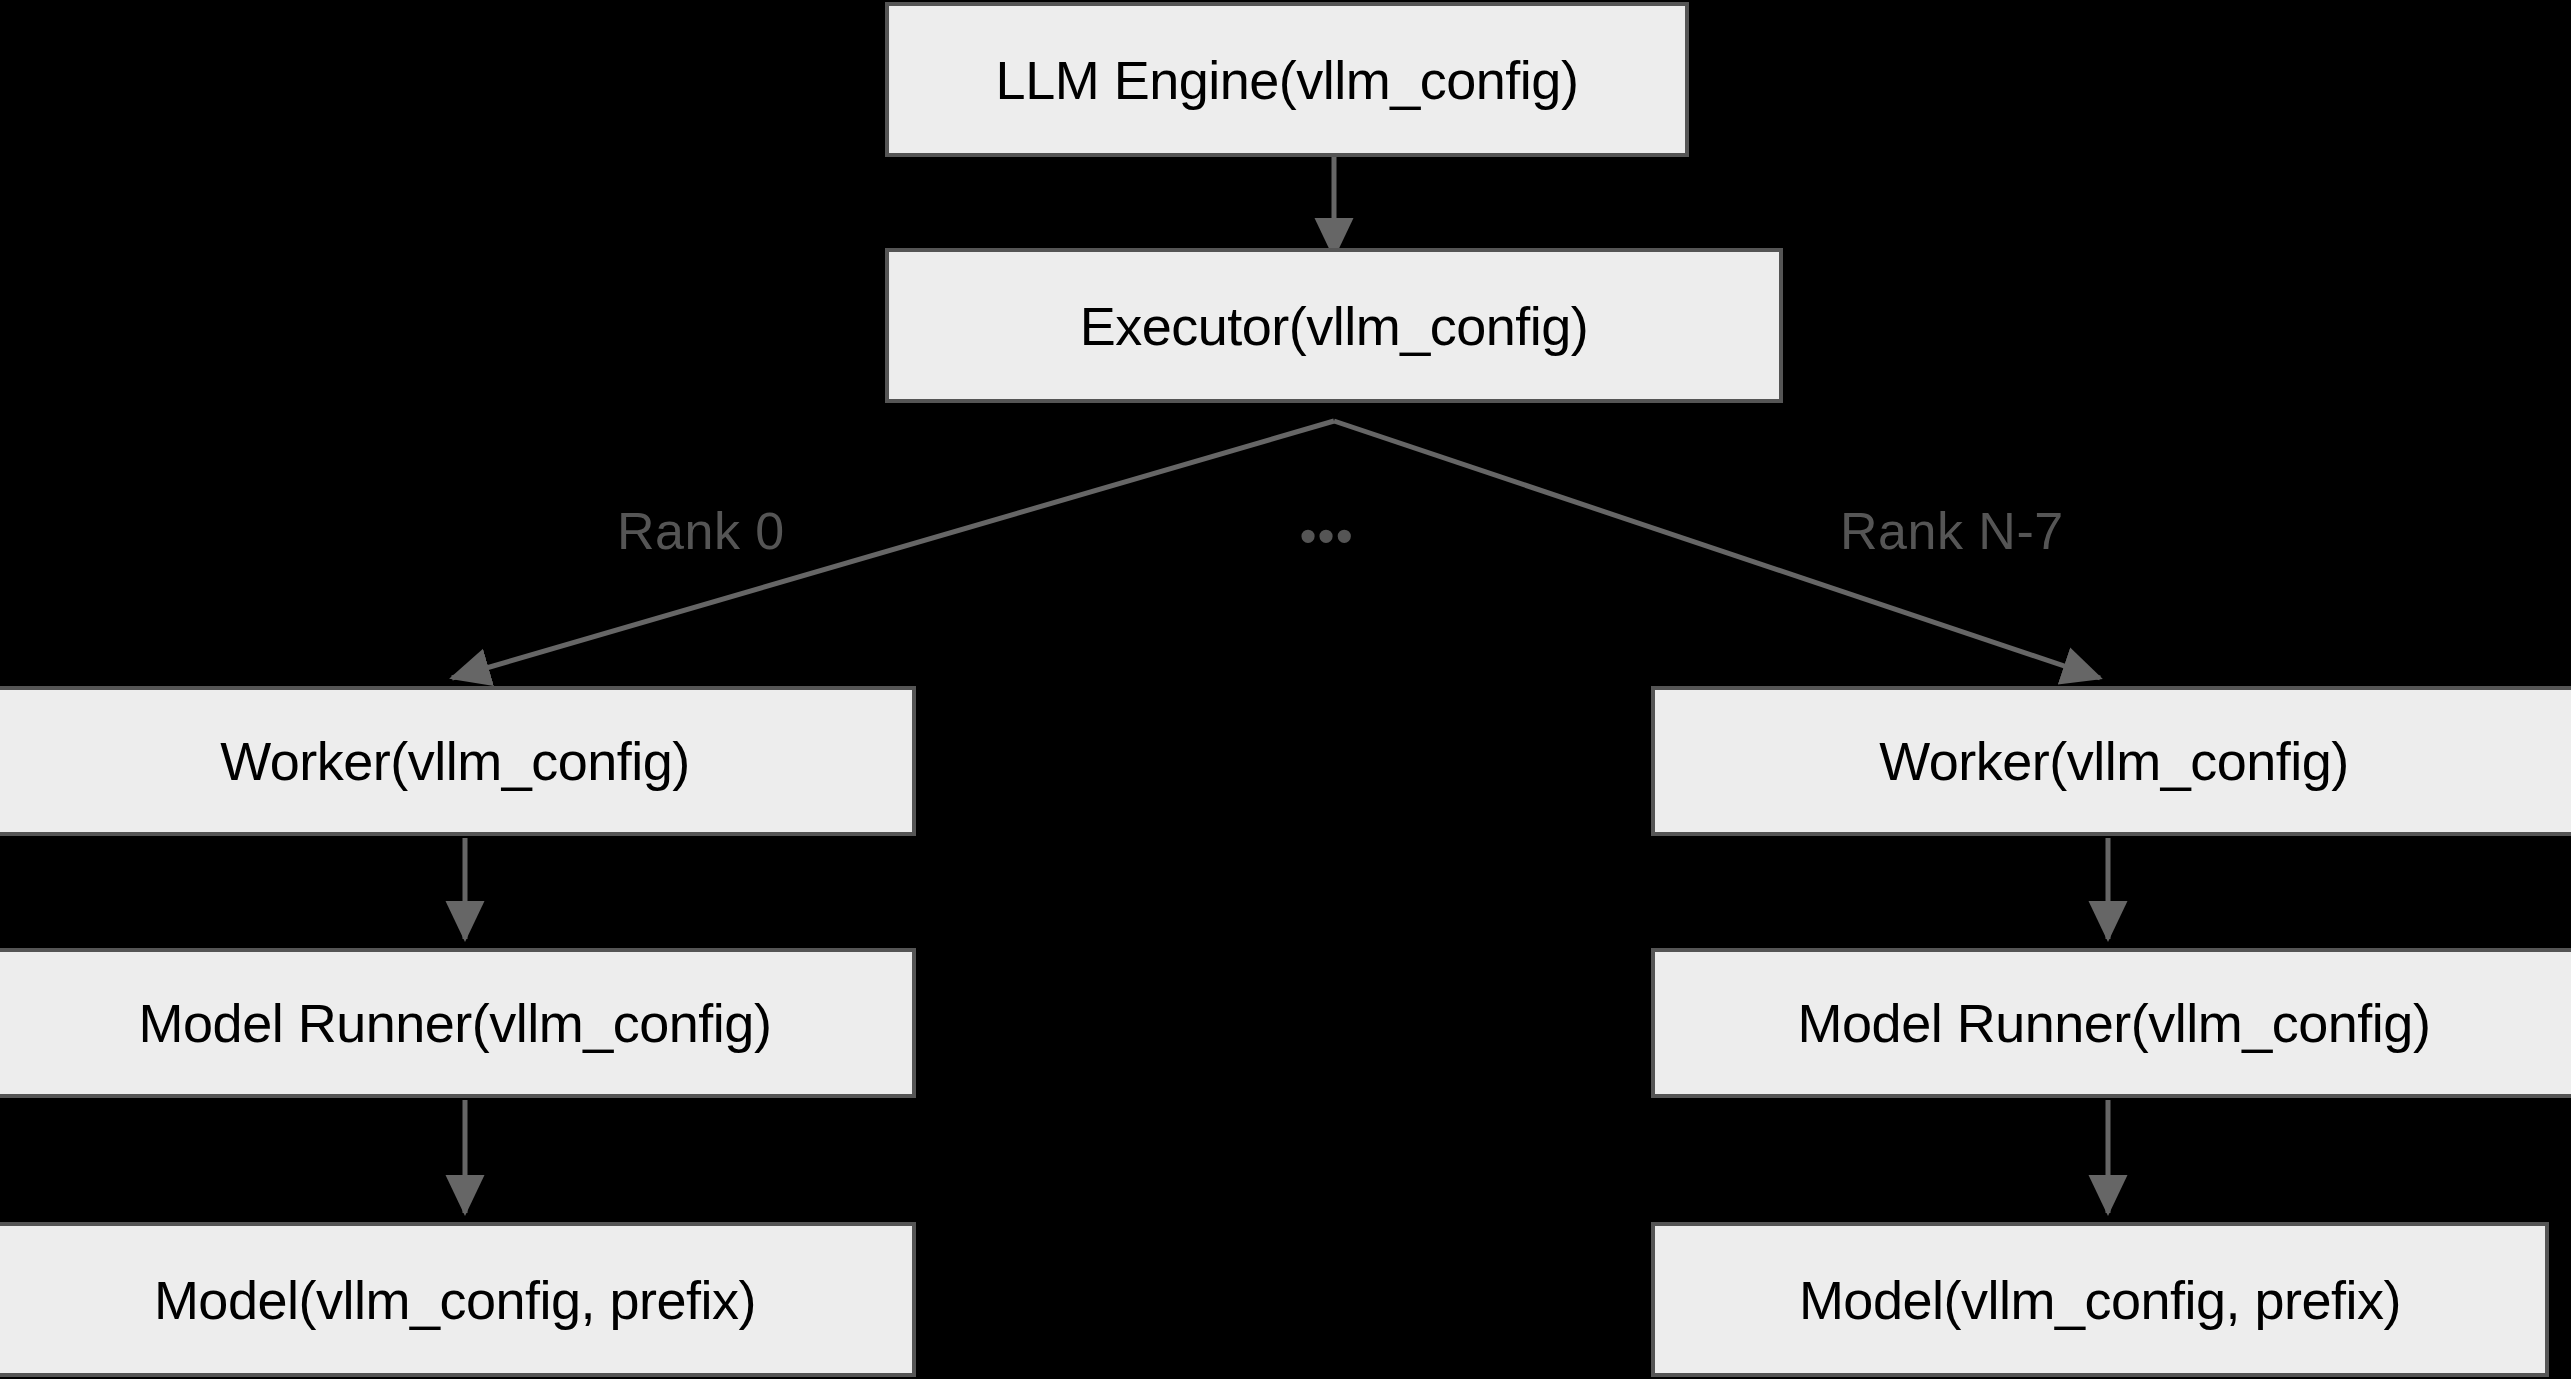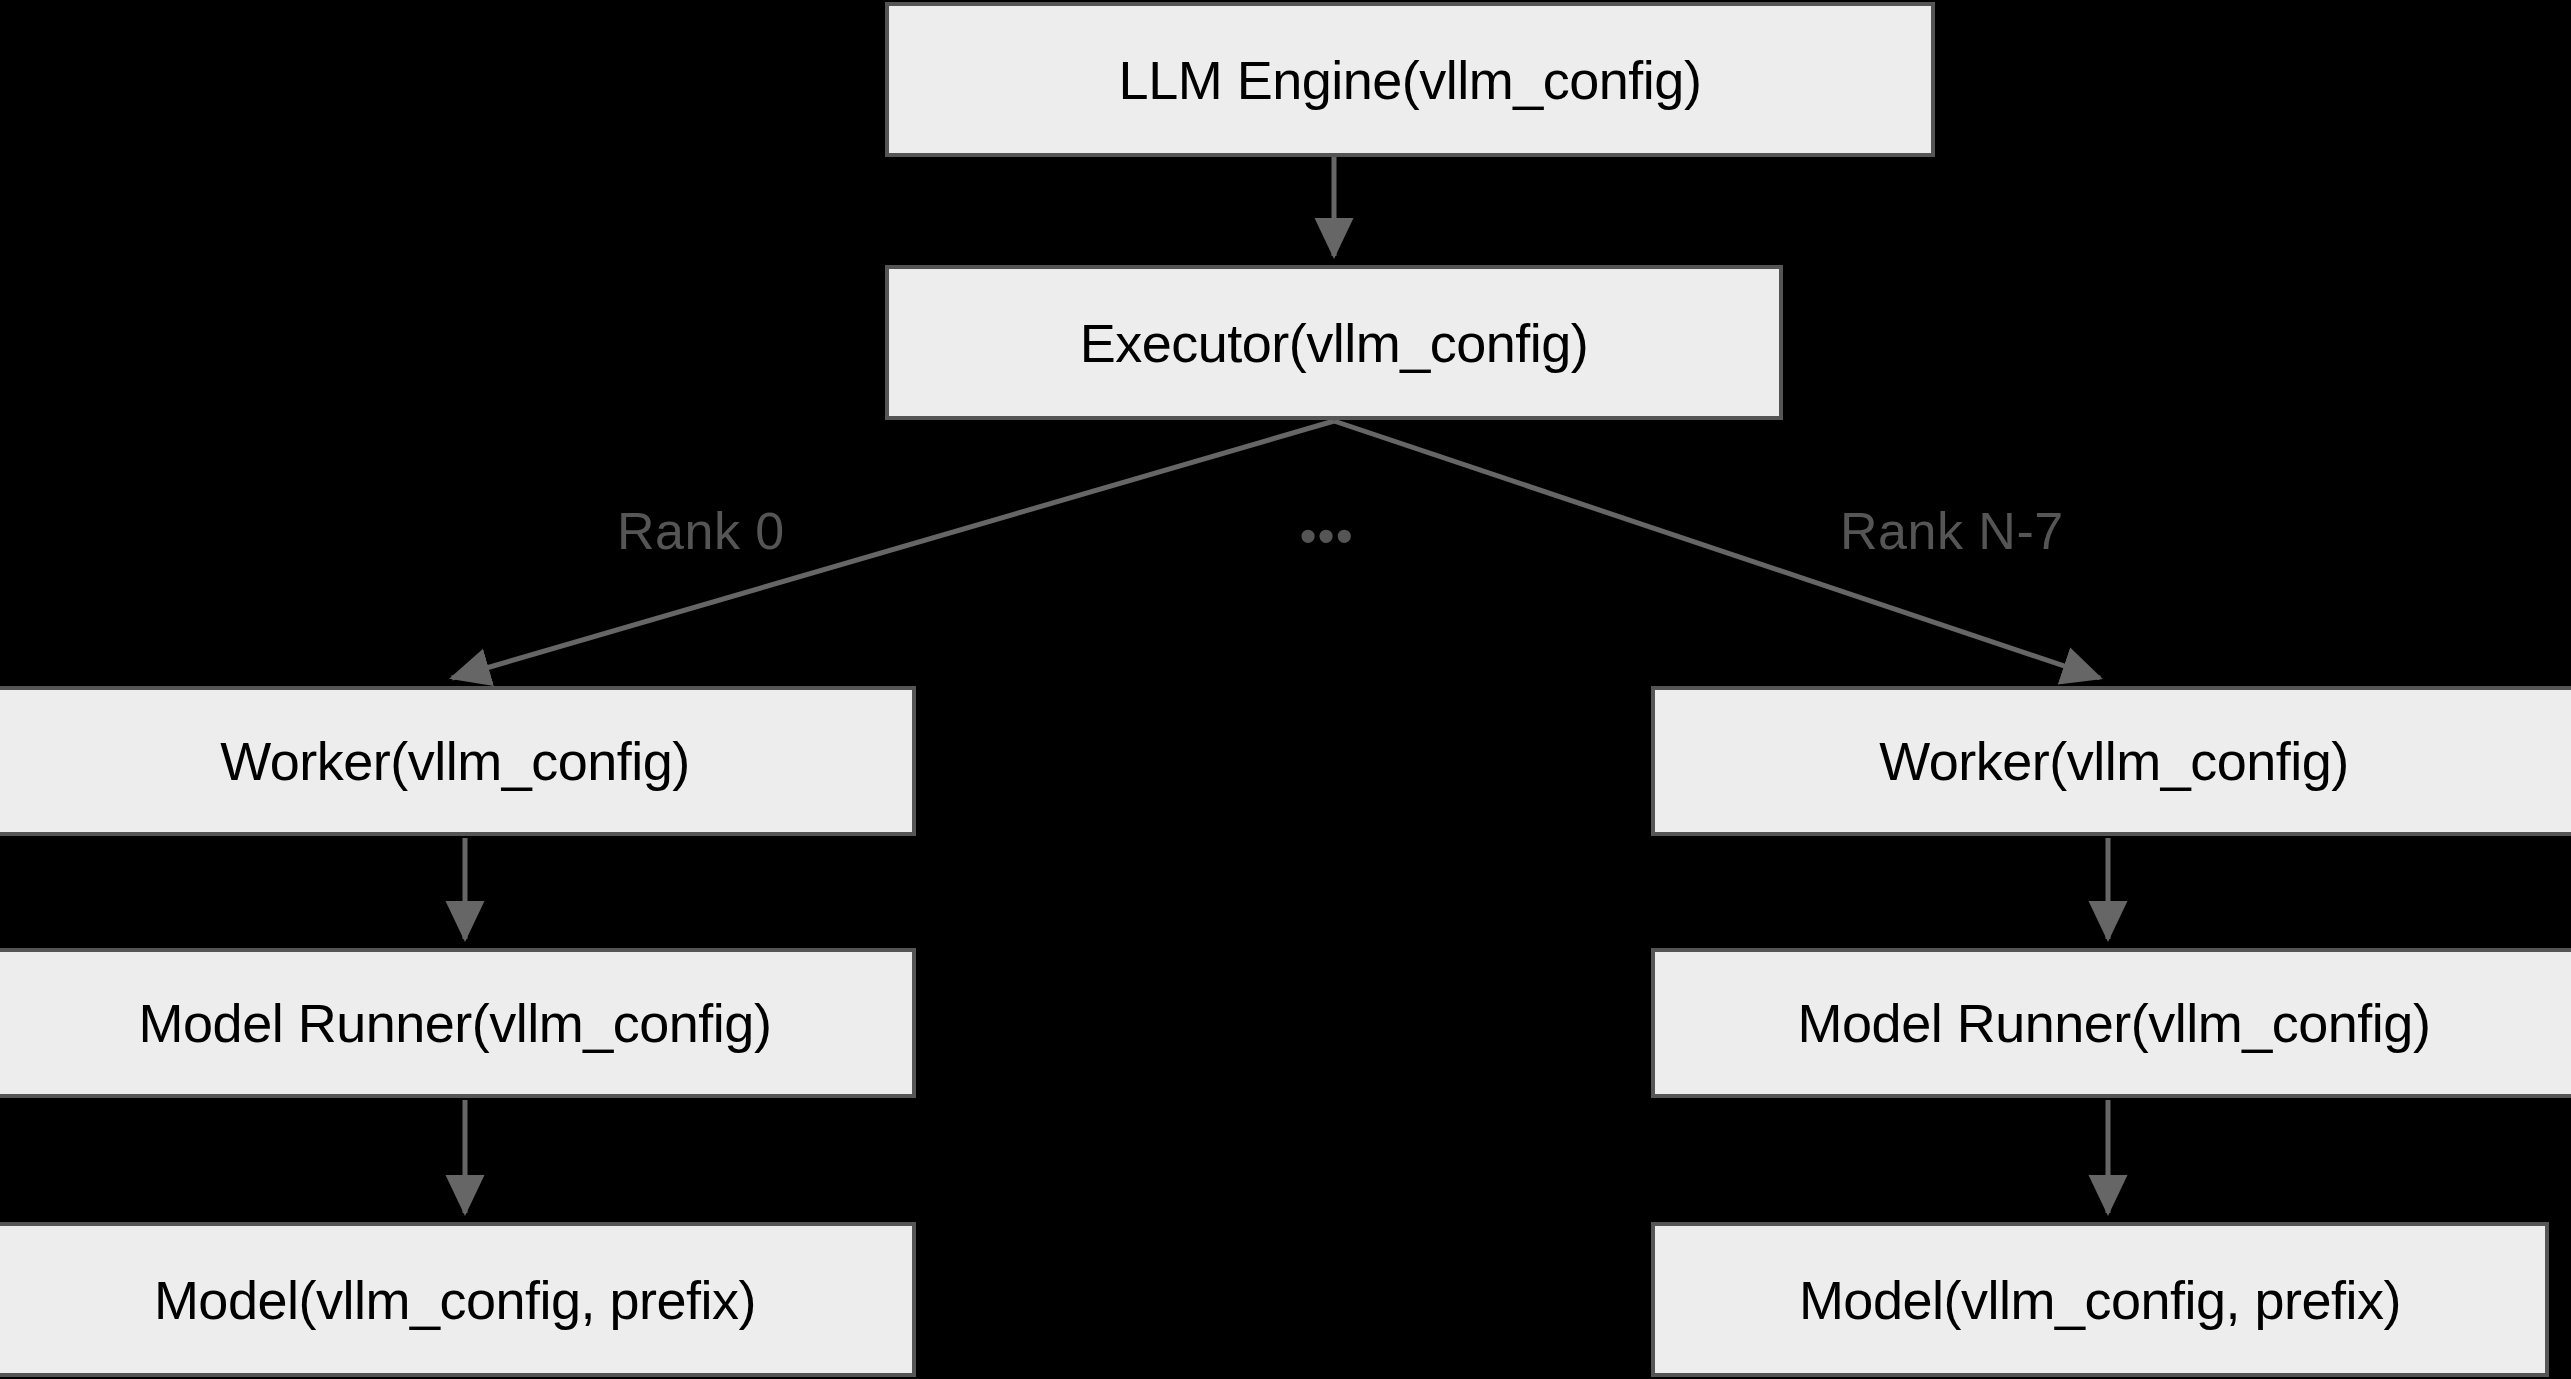--- a/index.html
+++ b/index.html
@@ -96,25 +96,25 @@
 
     <g>
       <line x1="2108" y1="838" x2="2108" y2="939" stroke="#666666" stroke-width="5" marker-end="url(#arrowhead)"></line>
     </g>
 
     <g>
       <line x1="2108" y1="1100" x2="2108" y2="1213" stroke="#666666" stroke-width="5" marker-end="url(#arrowhead)"></line>
     </g>
   </svg>
 
-  <div class="node" style="left:885px; top:2px; width:1050px; height:155px;">
+  <div class="node" style="left:885px; top:2px; width:804px; height:155px;">
     <span class="node-label">LLM Engine(vllm_config)</span>
   </div>
 
-  <div class="node" style="left:885px; top:265px; width:898px; height:155px;">
+  <div class="node" style="left:885px; top:248px; width:898px; height:155px;">
     <span class="node-label">Executor(vllm_config)</span>
   </div>
 
   <div class="node" style="left:-6px; top:686px; width:922px; height:150px;">
     <span class="node-label">Worker(vllm_config)</span>
   </div>
 
   <div class="node" style="left:-6px; top:948px; width:922px; height:150px;">
     <span class="node-label">Model Runner(vllm_config)</span>
   </div>

